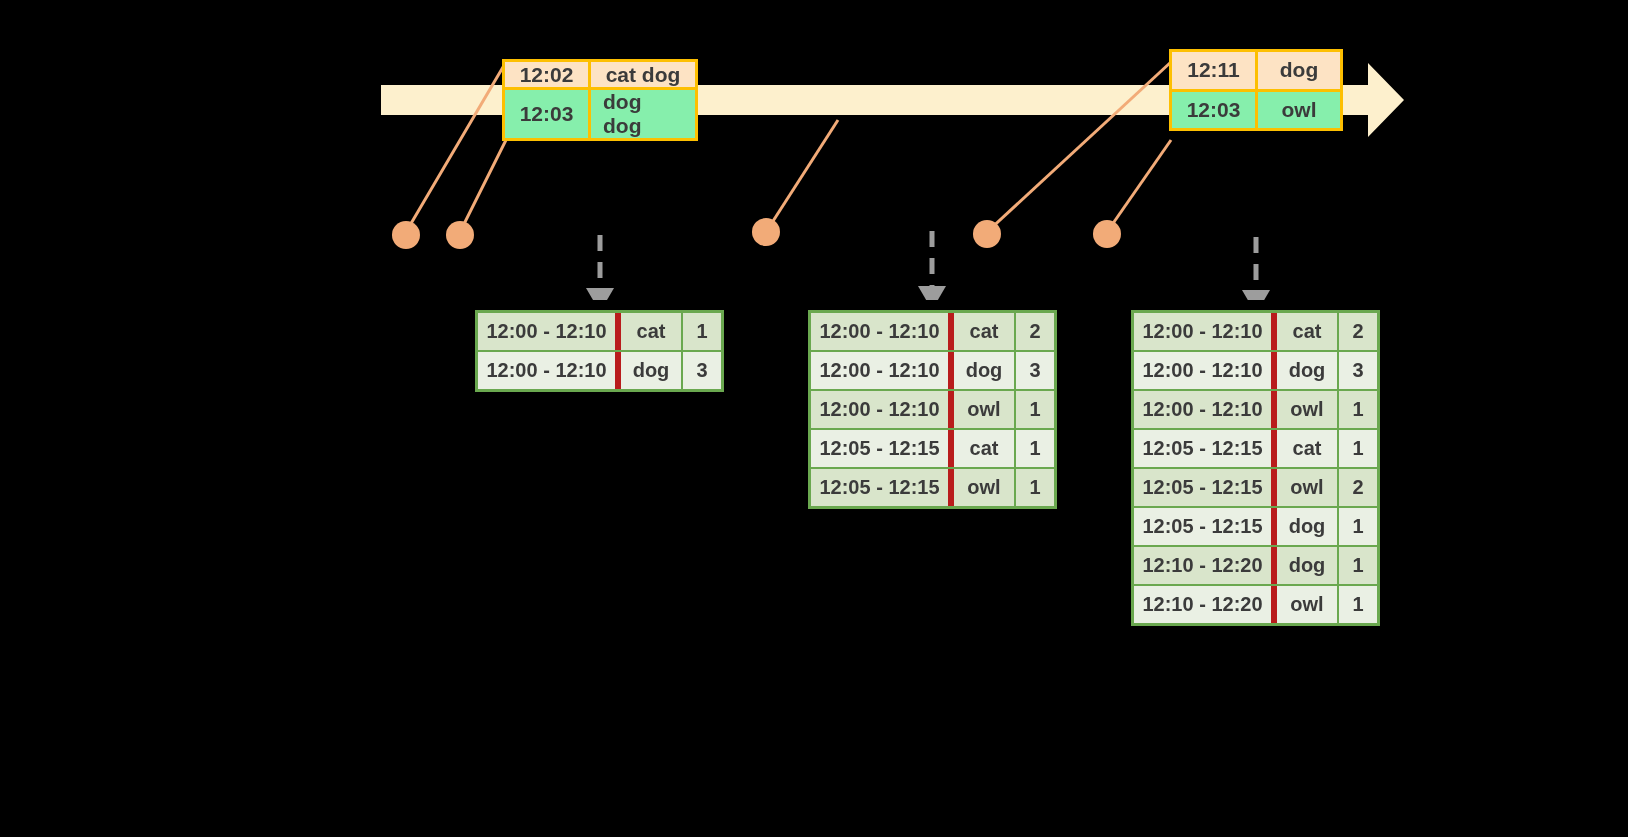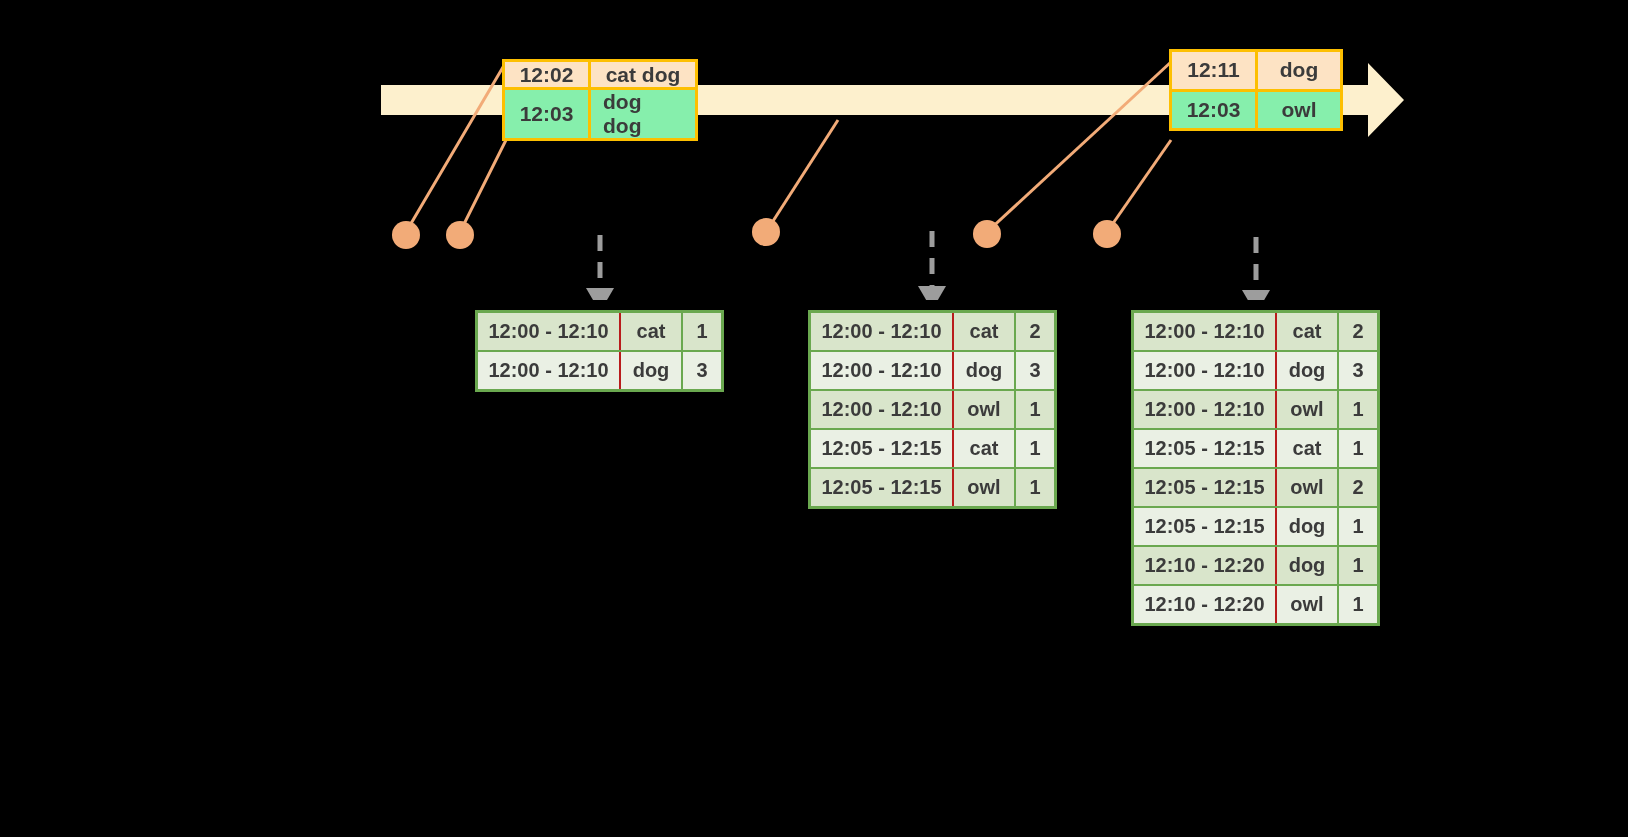--- a/index.html
+++ b/index.html
@@ -23,21 +23,21 @@
        flex:1;box-sizing:border-box;font-size:21px;color:#3b3b3b;padding:0 12px;}
   .shade-dark .ev-time,.shade-dark .ev-words{background:#fde3c4;}
   .shade-light .ev-time,.shade-light .ev-words{background:#86efac;}
 
   
   .result-table{position:absolute;border:3px solid #6aa84f;box-sizing:border-box;
                 display:flex;flex-direction:column;}
   .rt-row{display:flex;}
   .rt-row + .rt-row{border-top:2px solid #6aa84f;}
   .rt-win{display:flex;align-items:center;justify-content:center;
-          box-sizing:border-box;border-right:2px solid #b91c1c;
+          box-sizing:border-box;border-right:6px solid #b91c1c;
           font-size:20px;color:#3b3b3b;height:37px;}
   .rt-word{display:flex;align-items:center;justify-content:center;
            box-sizing:border-box;border-right:2px solid #6aa84f;
            font-size:20px;color:#3b3b3b;height:37px;}
   .rt-count{display:flex;align-items:center;justify-content:center;
             box-sizing:border-box;font-size:20px;color:#3b3b3b;height:37px;}
   .rt-row.dark .rt-win,.rt-row.dark .rt-word,.rt-row.dark .rt-count{background:#d9e5cb;}
   .rt-row.light .rt-win,.rt-row.light .rt-word,.rt-row.light .rt-count{background:#eaf0e4;}
 </style>
 </head>

